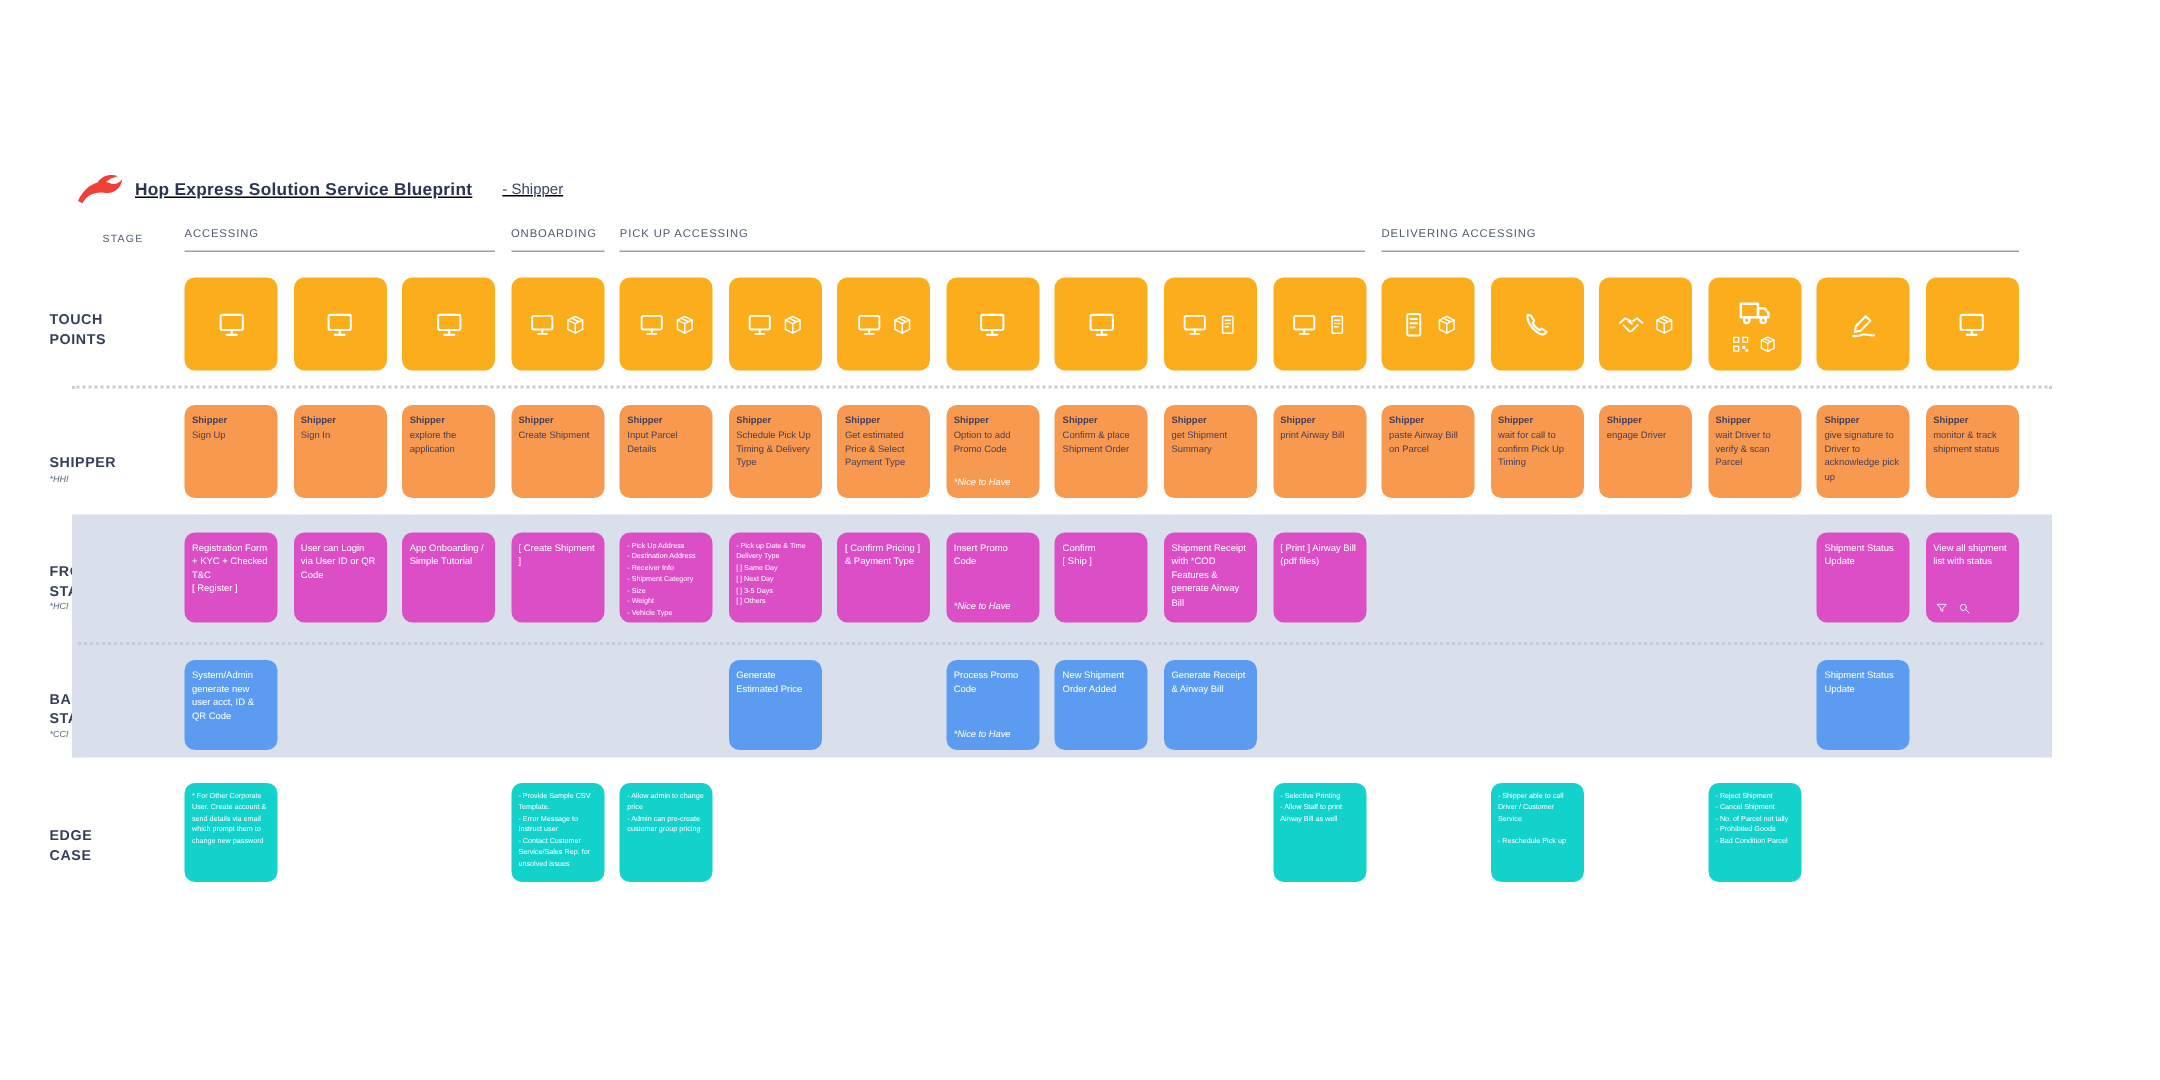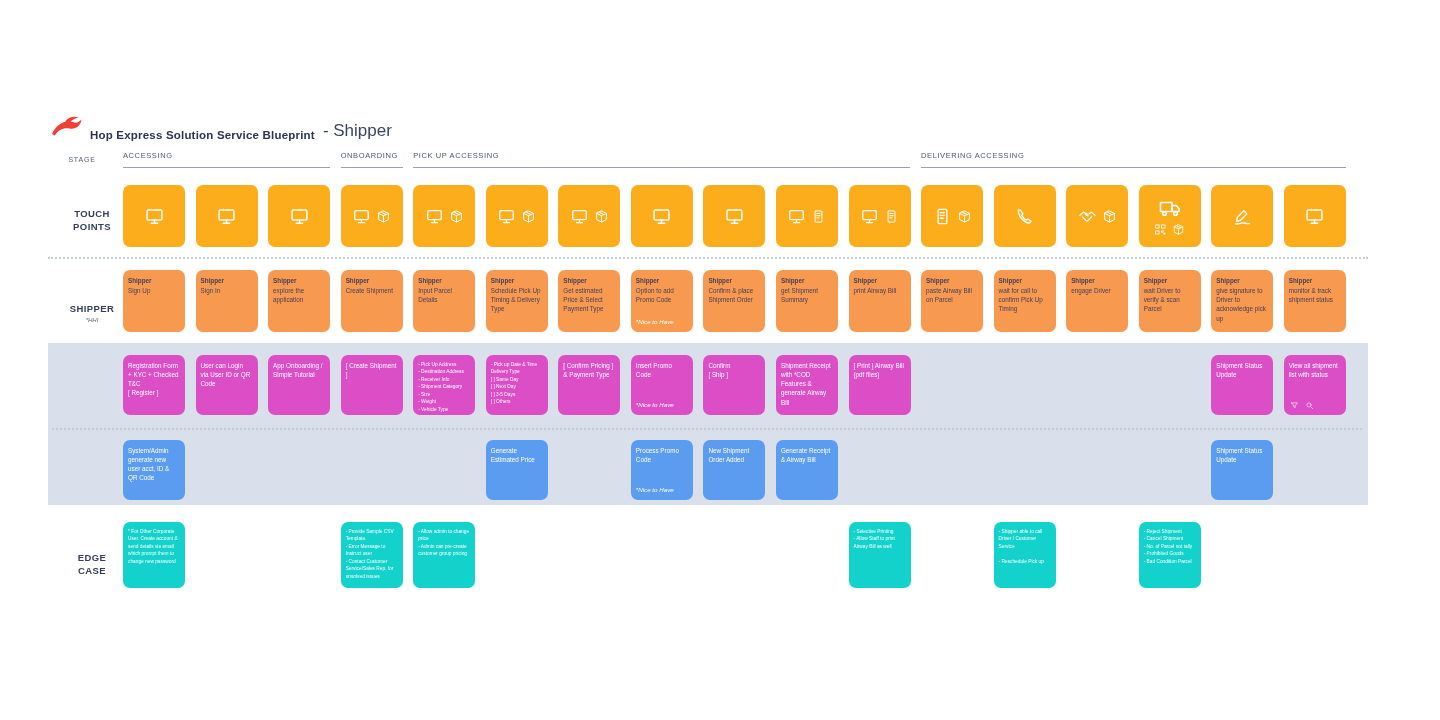--- a/index.html
+++ b/index.html
@@ -3,31 +3,31 @@
 <meta charset="utf-8">
 <style>
   html,body{margin:0;padding:0;}
   body{
     width:1440px;height:720px;background:#ffffff;position:relative;overflow:hidden;
     font-family:"Liberation Sans", sans-serif;
     -webkit-font-smoothing:antialiased;
   }
   #canvas{position:absolute;inset:0;}
   
-  .hdr{position:absolute;left:90px;top:121px;display:flex;align-items:flex-end;gap:8px;}
+  .hdr{position:absolute;left:90px;top:121px;display:flex;align-items:flex-start;gap:20px;text-decoration:underline;}
   .title-bold{font-weight:700;font-size:11.5px;color:#2b3452;letter-spacing:.2px;}
-  .title-suffix{font-size:17px;color:#3a4560;}
+  .title-suffix{font-size:10px;color:#3a4560;}
   .logo{position:absolute;left:51px;top:115px;width:32px;height:24px;}
   
   .stage-label-left{position:absolute;left:52px;top:156px;width:60px;text-align:center;
     font-size:7px;color:#55607a;letter-spacing:.8px;}
   .stage-group{position:absolute;top:151px;height:17px;border-bottom:1.5px solid #9aa2b1;
     font-size:7.5px;color:#4c596e;letter-spacing:.6px;box-sizing:border-box;}
   
-  .rowlabel{position:absolute;left:57px;width:70px;text-align:center;font-weight:700;
+  .rowlabel{position:absolute;left:33px;width:70px;text-align:left;font-weight:700;
     color:#333e59;font-size:9.5px;line-height:1.3;letter-spacing:.4px;white-space:pre-line;}
   .rowlabel .sub{display:block;font-weight:400;font-style:italic;font-size:6px;
     color:#5b6780;letter-spacing:0;margin-top:1px;}
   
   .band{position:absolute;left:48px;top:343px;width:1320px;height:162px;background:#d9e0ec;}
   .dotted{position:absolute;border-top:2px dotted #c6cbd5;}
   
   .card{position:absolute;width:62px;border-radius:7px;box-sizing:border-box;
     padding:6px 5px;color:#ffffff;font-size:6.3px;line-height:1.45;overflow:hidden;}
   .card .body{white-space:pre-line;}

